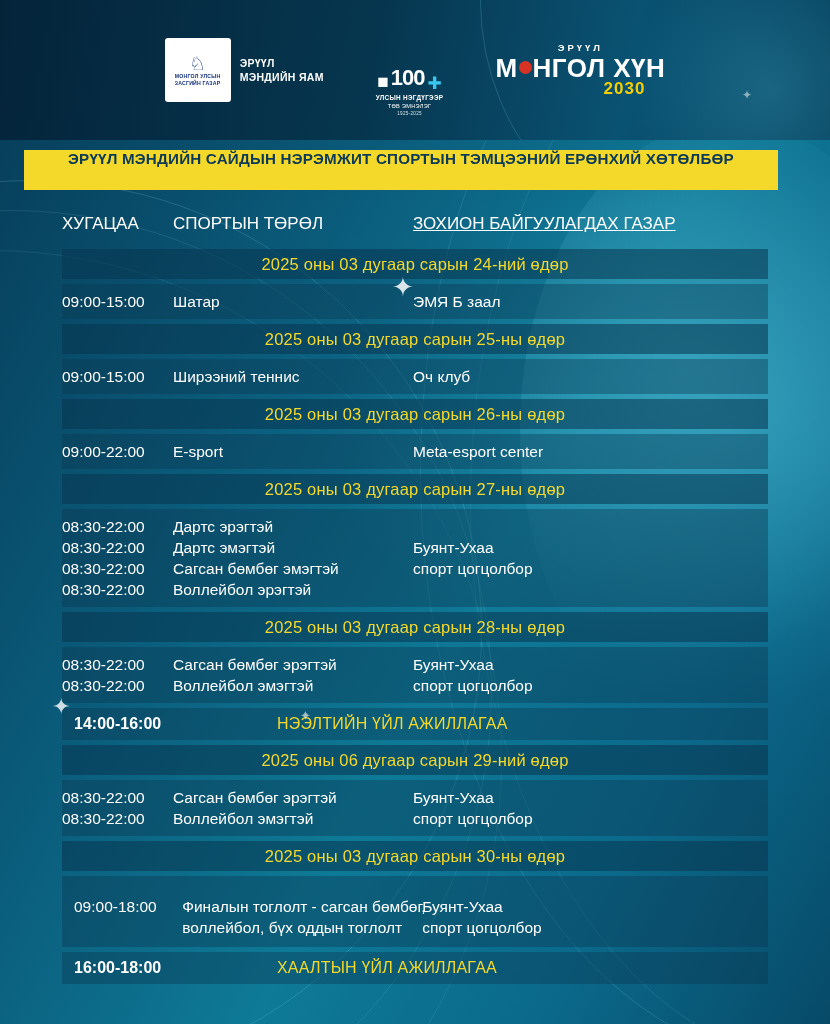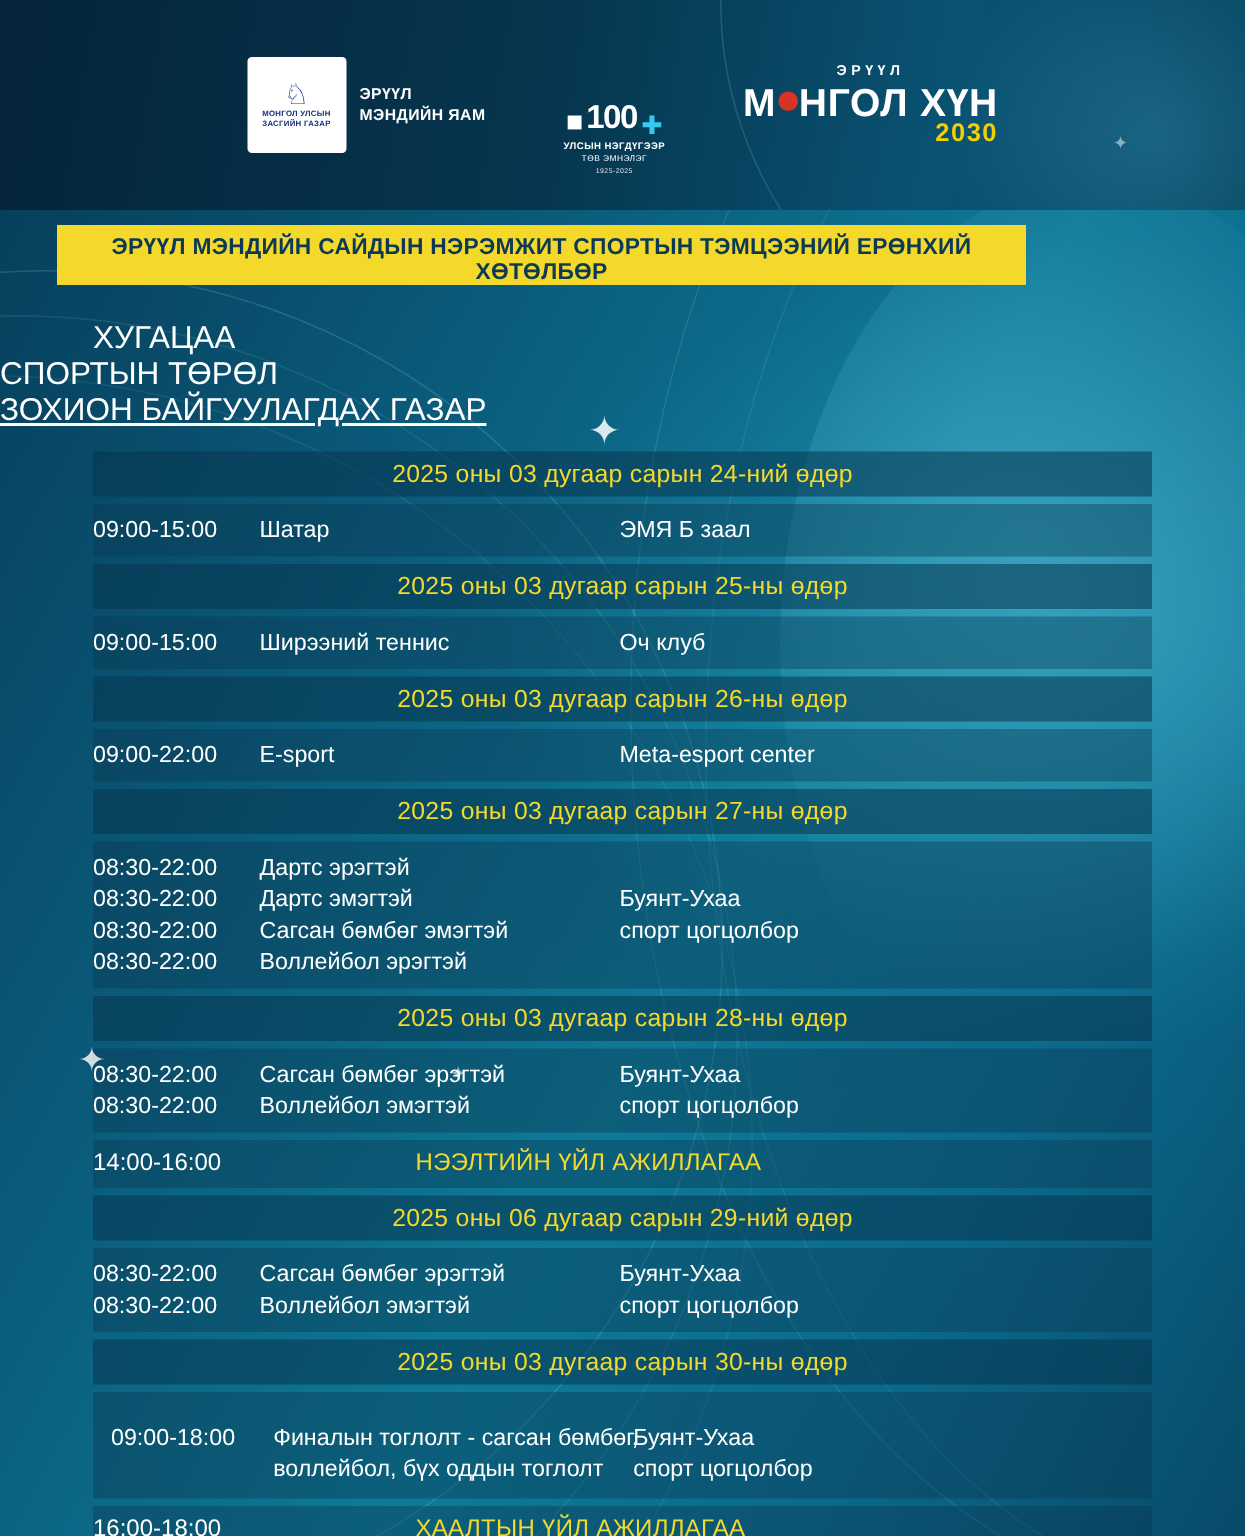--- a/index.html
+++ b/index.html
@@ -150,54 +150,53 @@
     position: relative;
     top: -2px;
   }
   .logo3 .year {
     align-self: flex-end;
     color: #f5d000;
     font-size: 17px;
     font-weight: bold;
     letter-spacing: 1px;
     margin-top: -1px;
-    margin-right: 0;
+    margin-right: 20px;
   }
   
   .titlebar {
     position: absolute;
-    left: 38px;
+    left: 24px;
     top: 150px;
-    width: 646px;
+    width: 754px;
     height: 40px;
     background: #f4d92b;
     display: flex;
-    align-items: flex-end;
+    align-items: flex-start;
     justify-content: center;
   }
   .titlebar span {
     color: #0c3a56;
     font-size: 15.2px;
     font-weight: bold;
     letter-spacing: .2px;
     text-align: center;
   }
   
   .table {
     position: absolute;
     left: 0;
     top: 206px;
     width: 830px;
   }
   .colhead {
     display: flex;
     color: #ffffff;
-    font-size: 21px;
+    font-size: 17px;
     padding: 8px 0 10px 0;
-    flex-direction: column;
   }
   .c1 { width: 173px; padding-left: 62px; box-sizing: border-box; }
   .c2 { width: 240px; }
   .c3 { width: 355px; text-decoration: underline; }
   .datebar {
     margin: 5px 62px 5px 62px;
     background: rgba(8, 52, 78, 0.55);
     height: 30px;
     display: flex;
     align-items: center;
@@ -229,21 +228,23 @@
     align-items: center;
     color: #f4d92b;
     font-size: 16px;
     padding: 7px 0;
     background: rgba(9, 54, 80, 0.40);
     margin: 5px 62px 5px 62px;
   }
   .special .time {
     width: 111px;
     color: #ffffff;
+    padding-left: 12px;
     box-sizing: border-box;
+    font-weight: bold;
   }
   .special .label {
     width: 560px;
     text-align: left;
     padding-left: 104px;
     box-sizing: border-box;
     letter-spacing: .2px;
   }
   .spark {
     position: absolute;

